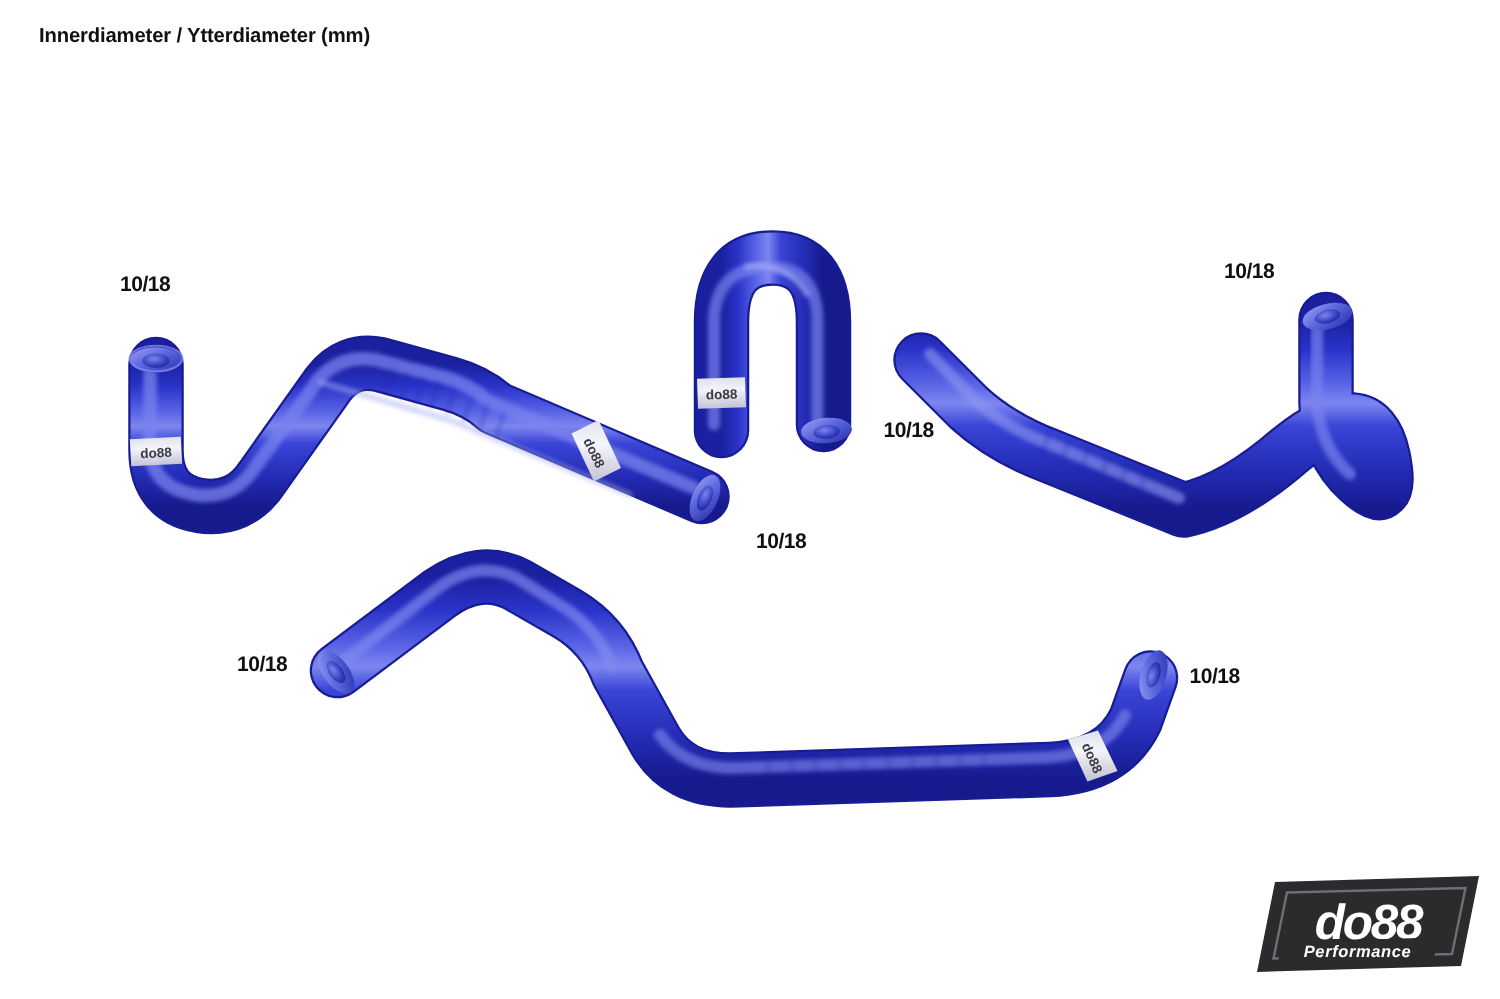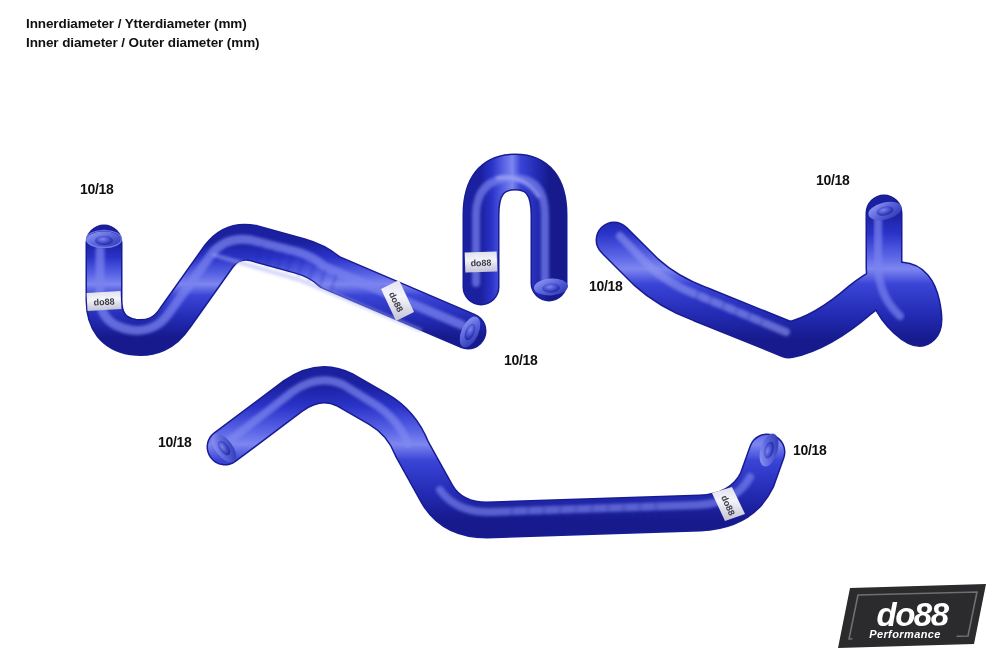--- a/index.html
+++ b/index.html
@@ -11,20 +11,21 @@
     position:relative;
   }
   #stage{position:absolute;inset:0;width:1000px;height:666px;}
 
   
   .header{
     position:absolute;left:26px;top:14px;
     font-size:13.5px;font-weight:bold;color:#111;
     line-height:19px;letter-spacing:-0.1px;
     white-space:nowrap;
+    text-align:right;
   }
   .header div{display:block;}
 
   
   .size-label{
     position:absolute;
     font-size:14px;font-weight:bold;color:#101010;
     letter-spacing:-0.3px;white-space:nowrap;
   }
 
@@ -38,21 +39,20 @@
   
   #art{position:absolute;left:0;top:0;}
 </style>
 </head>
 <body>
 
 <div id="stage">
 
   <div class="header">
     <div>Innerdiameter / Ytterdiameter (mm)</div>
-    <div>Inner diameter / Outer diameter (mm)</div>
   </div>
 
   <svg id="art" width="1000" height="666" viewBox="0 0 1000 666">
     <defs>
 
       <linearGradient id="tubeV" x1="0" y1="0" x2="0" y2="1">
         <stop offset="0%" stop-color="#1b20a0"></stop>
         <stop offset="16%" stop-color="#2a33c8"></stop>
         <stop offset="34%" stop-color="#5a64e6"></stop>
         <stop offset="44%" stop-color="#7d86ef"></stop>

